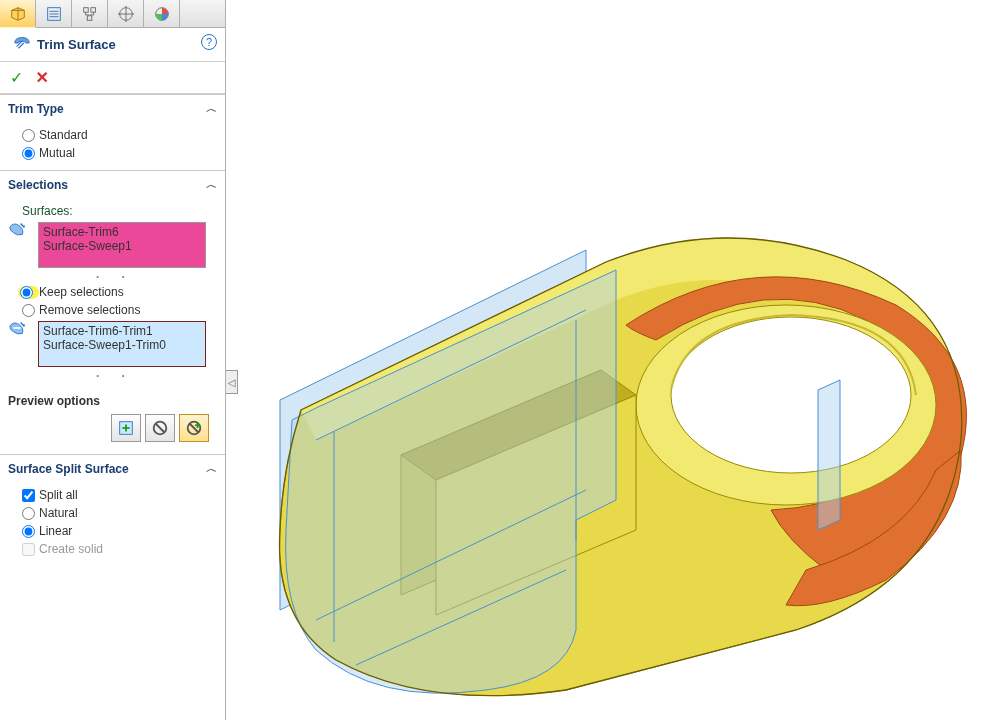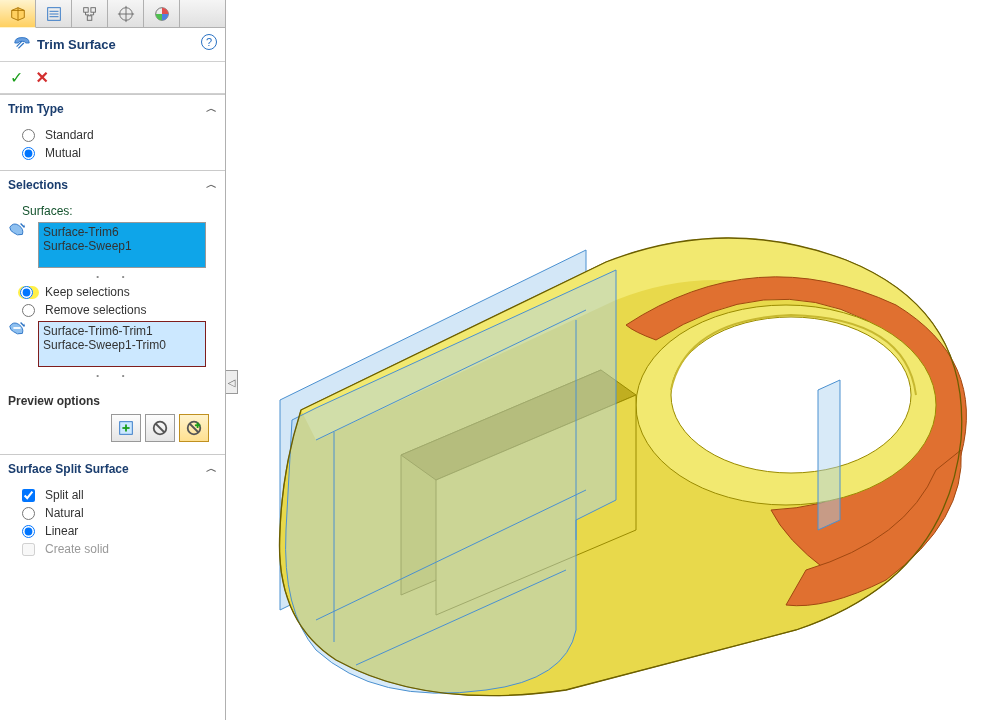--- a/index.html
+++ b/index.html
@@ -95,38 +95,38 @@
       color: #666;
       font-size: 11px;
     }
     .section-body {
       padding: 4px 8px 8px 8px;
     }
     .radio-row, .check-row {
       display: flex;
       align-items: center;
       padding: 2px 0 2px 14px;
-      gap: 6px;
+      gap: 0;
     }
     .radio-row input, .check-row input { margin-right: 4px; }
     .highlight-keep {
       background: #fff04a;
       border-radius: 8px;
       padding: 0px 2px;
       display: inline-flex;
       align-items: center;
     }
     .label-sub {
       padding: 2px 0 2px 14px;
       color: #14532d;
     }
     .listbox {
       margin: 2px 0 2px 8px;
       border: 1px solid #999;
-      background: #0ea5e9;
+      background: #ec4899;
       min-height: 46px;
       padding: 2px 4px;
       font-size: 12px;
       width: 168px;
     }
     .listbox.selected {
       background: #cce8ff;
       border: 1px solid #7f1d1d;
     }
     .list-row-with-icon {

